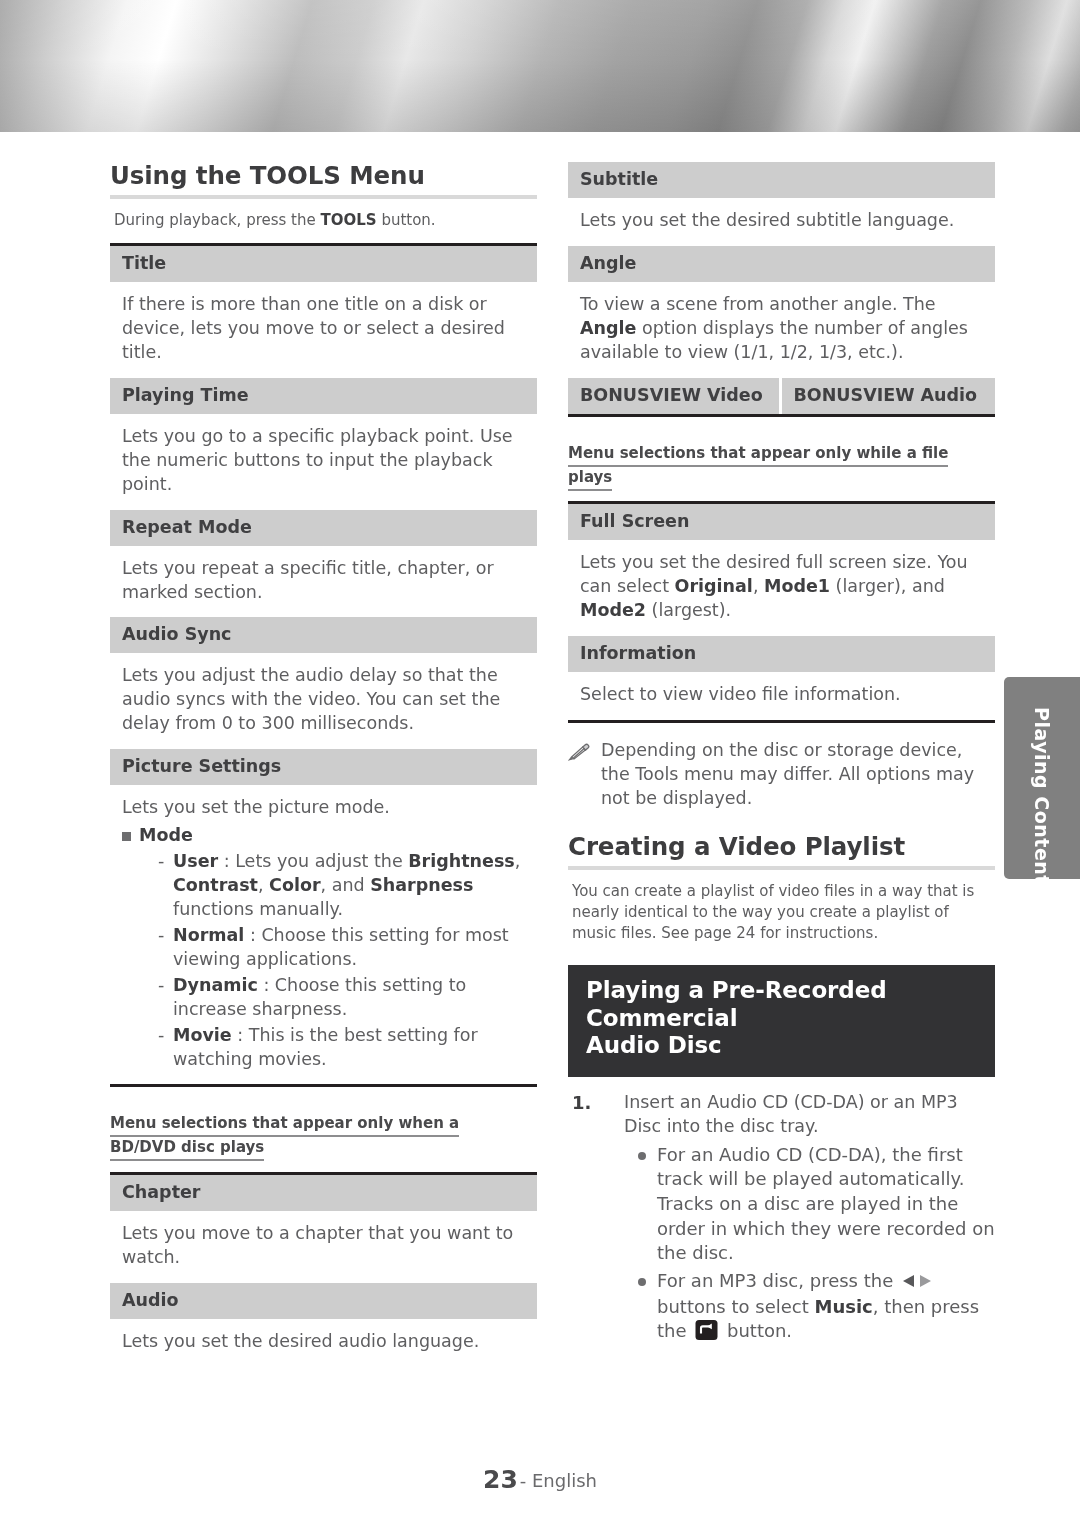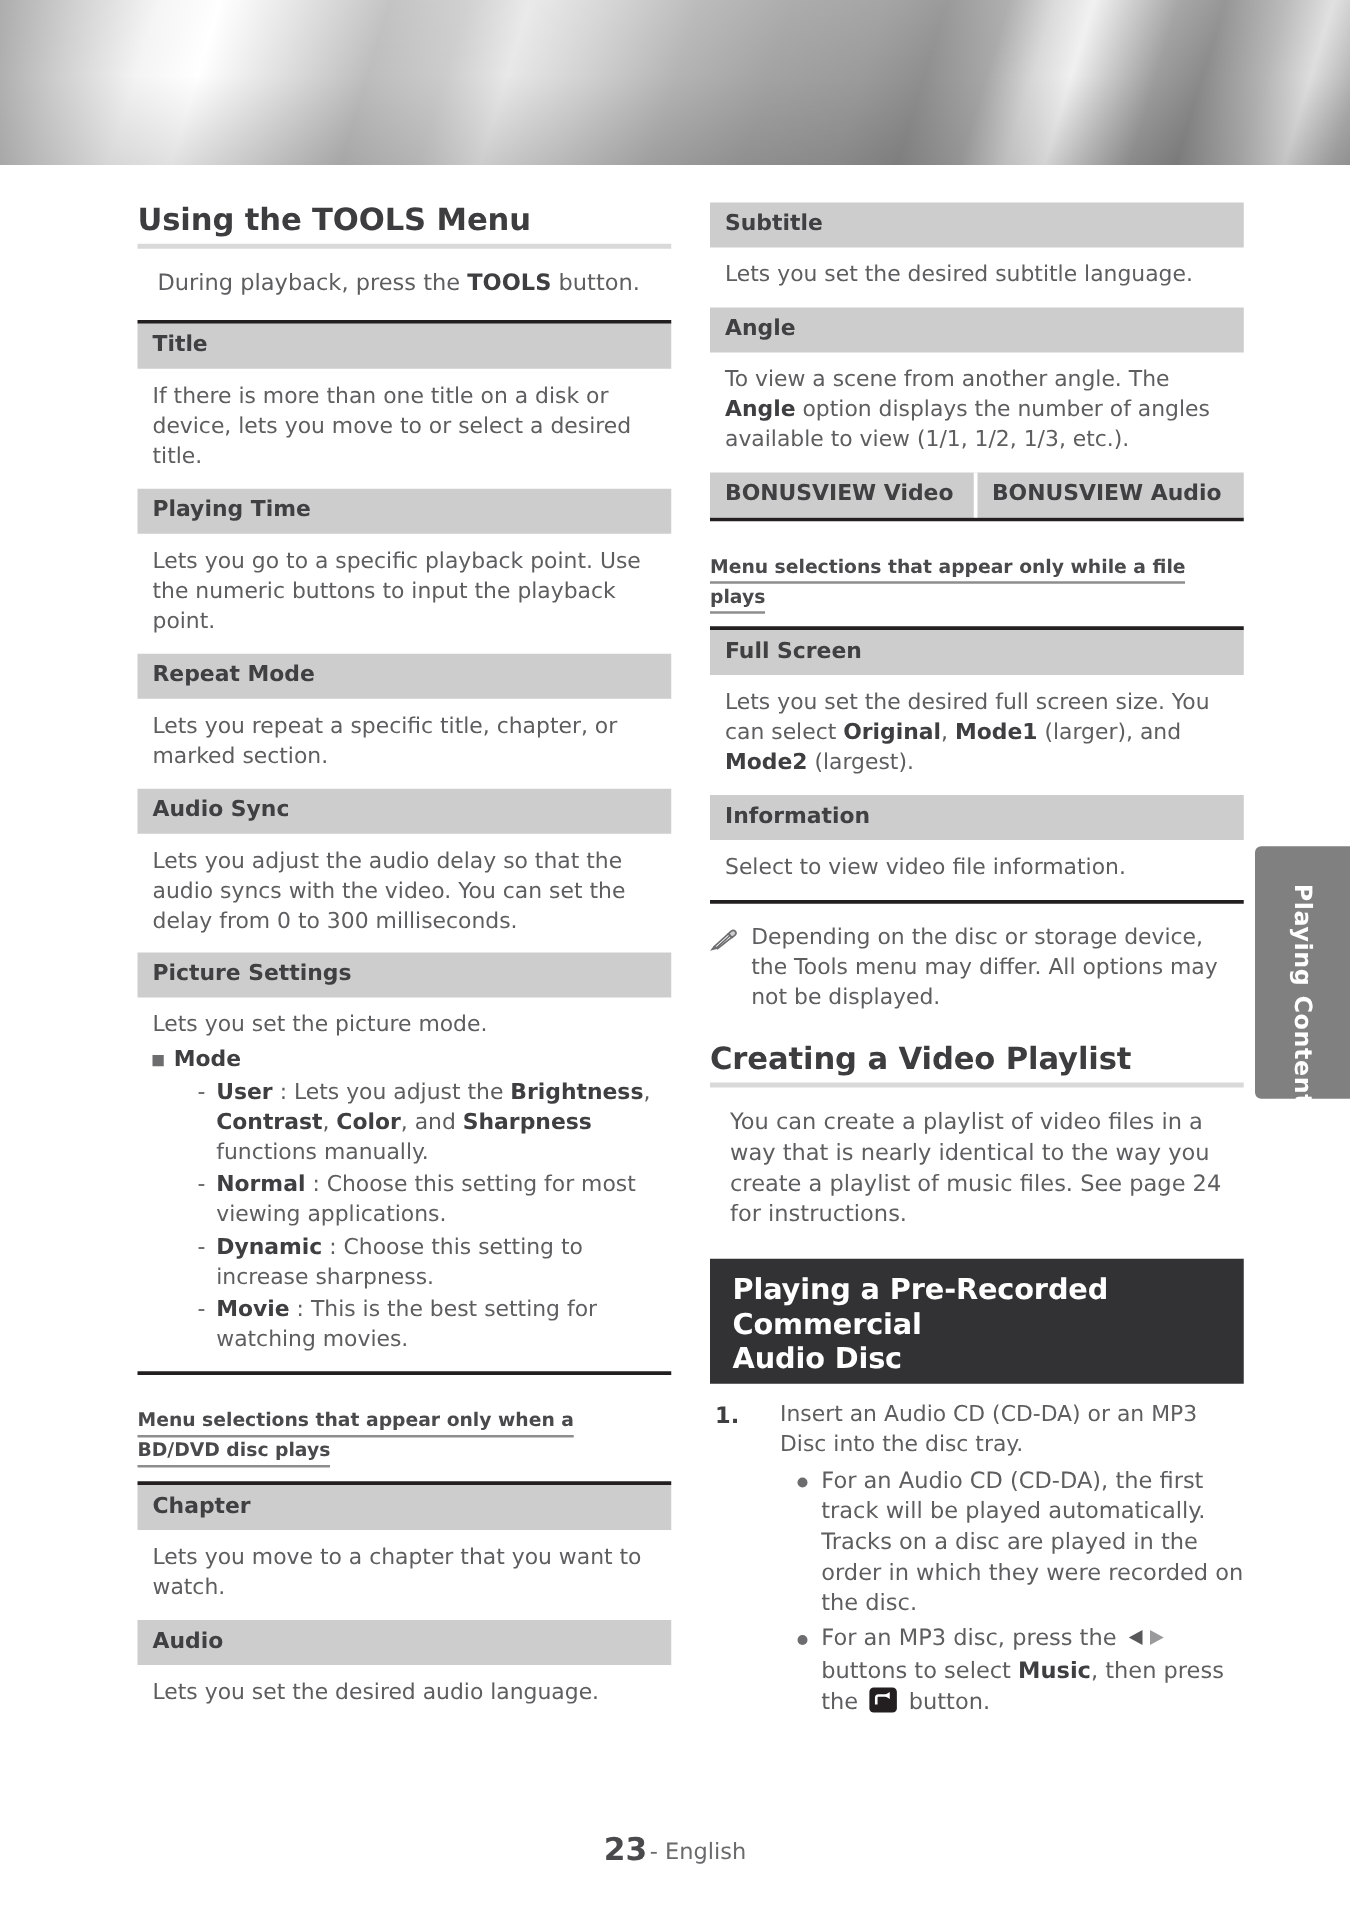--- a/index.html
+++ b/index.html
@@ -102,23 +102,23 @@
     line-height: 1.62;
     display: block;
   }
   h3.sub-title span.u {
     border-bottom: 2.5px solid #8d8d8f;
     padding-bottom: 3px;
     display: inline;
   }
 
   p.body {
-    font-size: 18px;
-    line-height: 1.37;
-    margin: 16px;
+    font-size: 15px;
+    line-height: 1.37;
+    margin: 4px;
     color: #5e5e60;
   }
   b, strong { color: #3f3f41; font-weight: bold; }
 
   
   .opt-table {
     border-top: 3.5px solid #231f20;
     border-bottom: 3.5px solid #231f20;
     margin: 12px 0 0 0;
   }
@@ -203,21 +203,21 @@
     padding-top: 4px;
   }
 
   
   .dark-head {
     background: #323234;
     color: #ffffff;
     font-size: 23px;
     font-weight: bold;
     line-height: 1.2;
-    padding: 12px 14px 5px 18px;
+    padding: 12px 14px 17px 18px;
     margin: 22px 0 14px 0;
     letter-spacing: -0.1px;
   }
 
   
   ol.steps {
     list-style: none;
     margin: 0;
     padding: 0;
     counter-reset: step;

